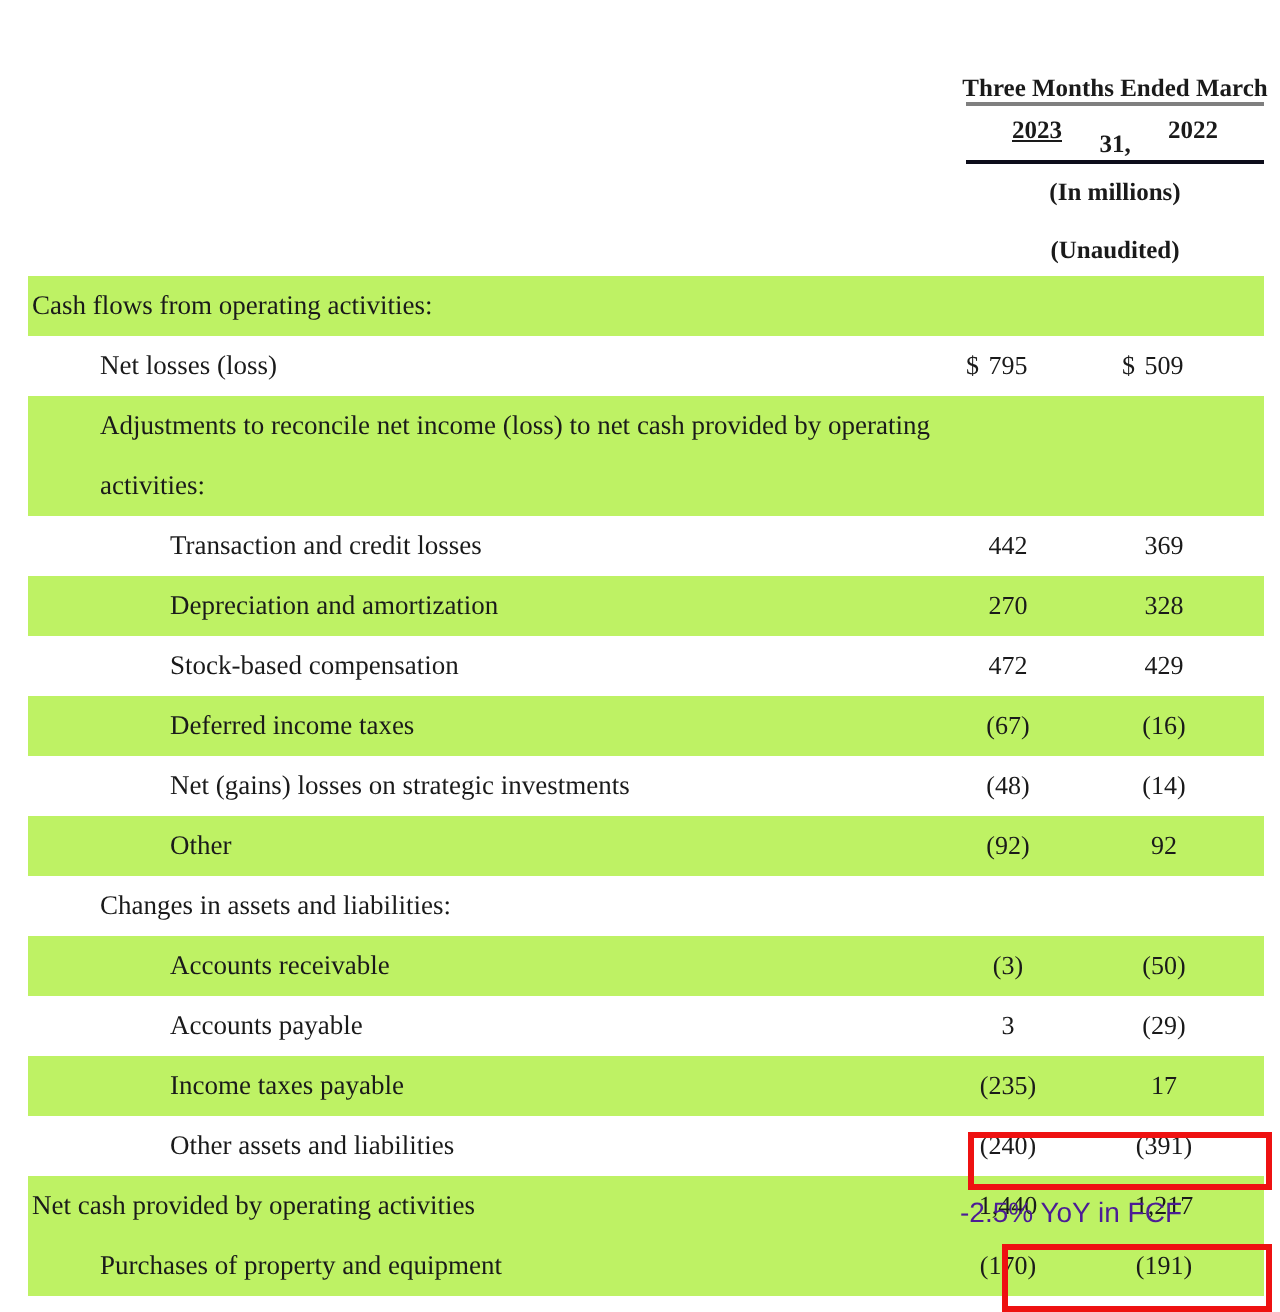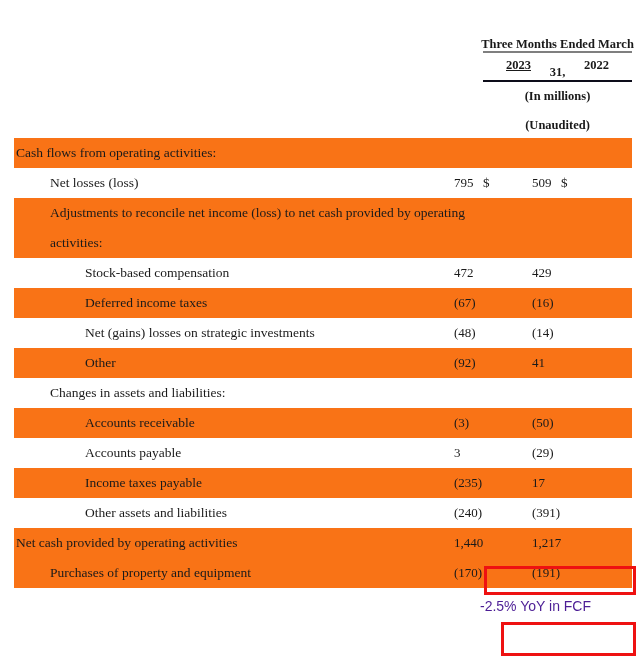--- a/index.html
+++ b/index.html
@@ -93,21 +93,21 @@
     position: absolute;
     left: 14px;
     top: 138px;
     width: 618px;
   }
   .row {
     position: relative;
     height: 30px;
     box-sizing: border-box;
   }
-  .row.shade { background: #f97316; }
+  .row.shade { background: #bef264; }
   .row.tall { height: 60px; }
 
   .lbl {
     position: absolute;
     top: 0;
     left: 0;
     height: 30px;
     line-height: 30px;
     font-size: 13.5px;
     white-space: nowrap;
@@ -132,21 +132,21 @@
   }
   .cur.c1 { left: 469px; }
   .cur.c2 { left: 547px; }
 
   .num {
     position: absolute;
     top: 0;
     height: 28px;
     line-height: 30px;
     font-size: 13px;
-    text-align: left;
+    text-align: center;
     font-family: Liberation Serif, serif;
   }
   .num.c1 { left: 440px; width: 100px; }
   .num.c2 { left: 518px; width: 100px; }
 
   
   .redbox {
     position: absolute;
     border: 3px solid #ee1111;
     box-sizing: border-box;
@@ -204,38 +204,48 @@
         <div class="lbl ind1">Net losses (loss)</div>
         <div class="cur c1">$</div>
         <div class="num c1">795</div>
         <div class="cur c2">$</div>
         <div class="num c2">509</div>
       </div>
       <div class="row shade tall">
         <div class="lbl ind1">Adjustments to reconcile net income (loss) to net cash provided by operating activities:</div>
       </div>
       <div class="row">
+        <div class="lbl ind2">Transaction and credit losses</div>
+        <div class="num c1">442</div>
+        <div class="num c2">369</div>
+      </div>
+      <div class="row shade">
+        <div class="lbl ind2">Depreciation and amortization</div>
+        <div class="num c1">270</div>
+        <div class="num c2">328</div>
+      </div>
+      <div class="row">
         <div class="lbl ind2">Stock-based compensation</div>
         <div class="num c1">472</div>
         <div class="num c2">429</div>
       </div>
       <div class="row shade">
         <div class="lbl ind2">Deferred income taxes</div>
         <div class="num c1">(67)</div>
         <div class="num c2">(16)</div>
       </div>
       <div class="row">
         <div class="lbl ind2">Net (gains) losses on strategic investments</div>
         <div class="num c1">(48)</div>
         <div class="num c2">(14)</div>
       </div>
       <div class="row shade">
         <div class="lbl ind2">Other</div>
         <div class="num c1">(92)</div>
-        <div class="num c2">41</div>
+        <div class="num c2">92</div>
       </div>
       <div class="row">
         <div class="lbl ind1">Changes in assets and liabilities:</div>
       </div>
       <div class="row shade">
         <div class="lbl ind2">Accounts receivable</div>
         <div class="num c1">(3)</div>
         <div class="num c2">(50)</div>
       </div>
       <div class="row">

